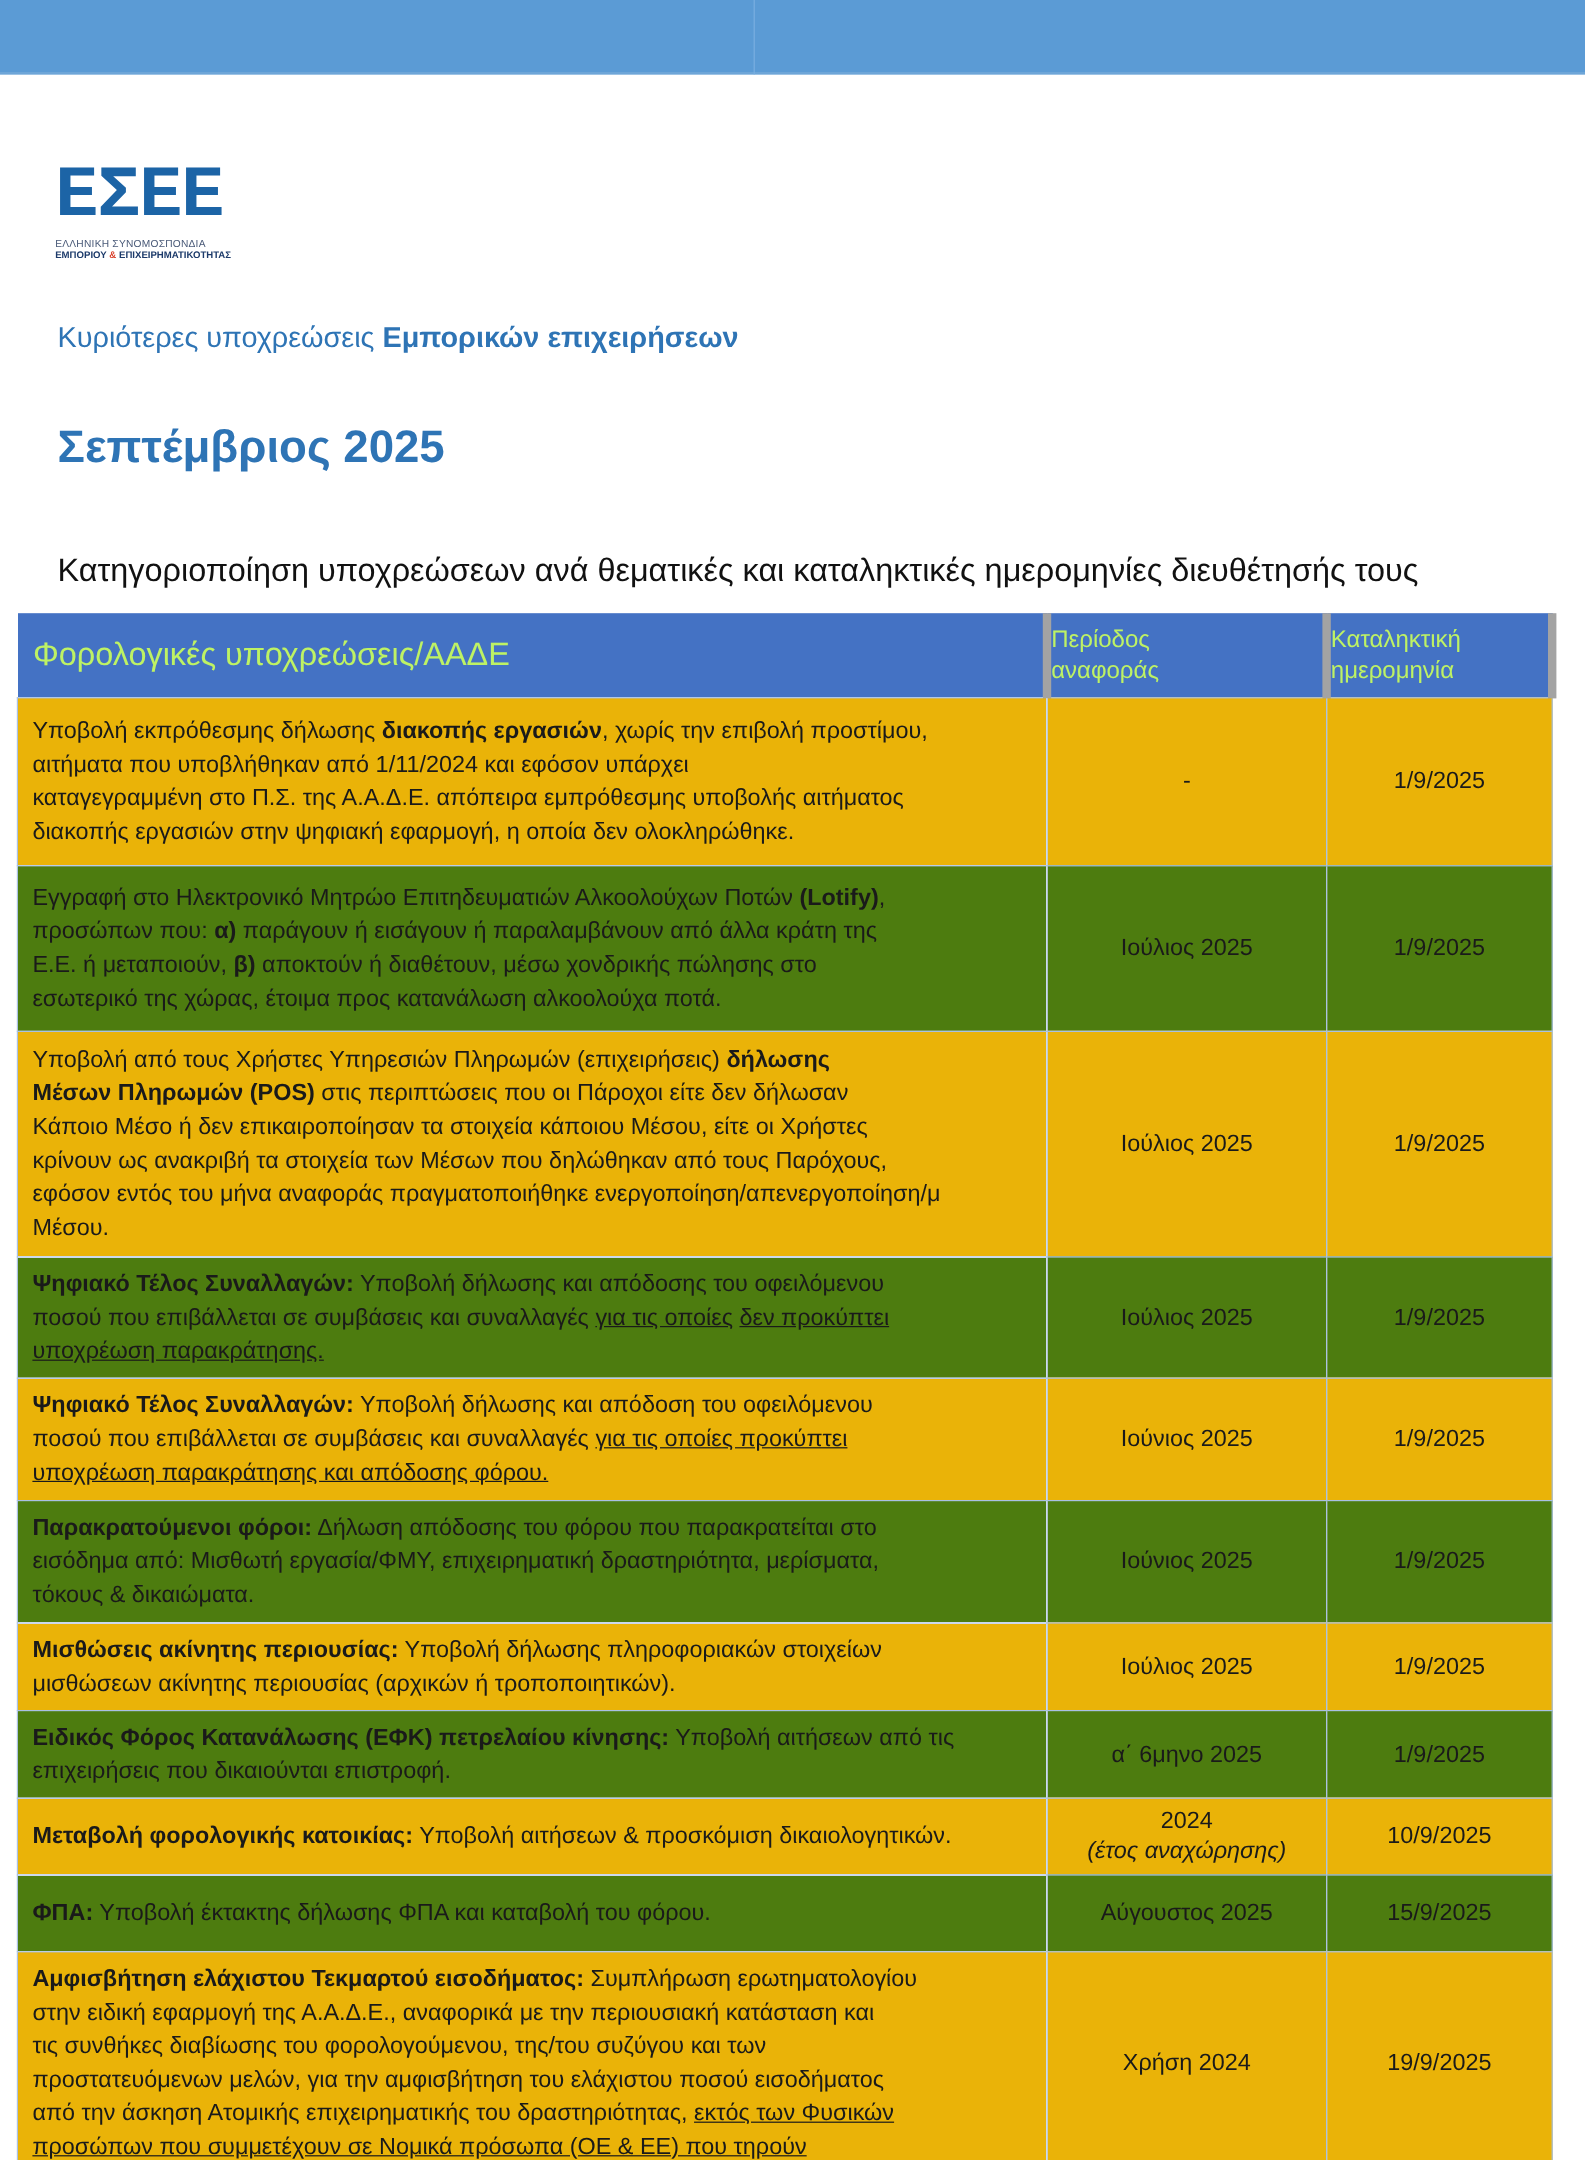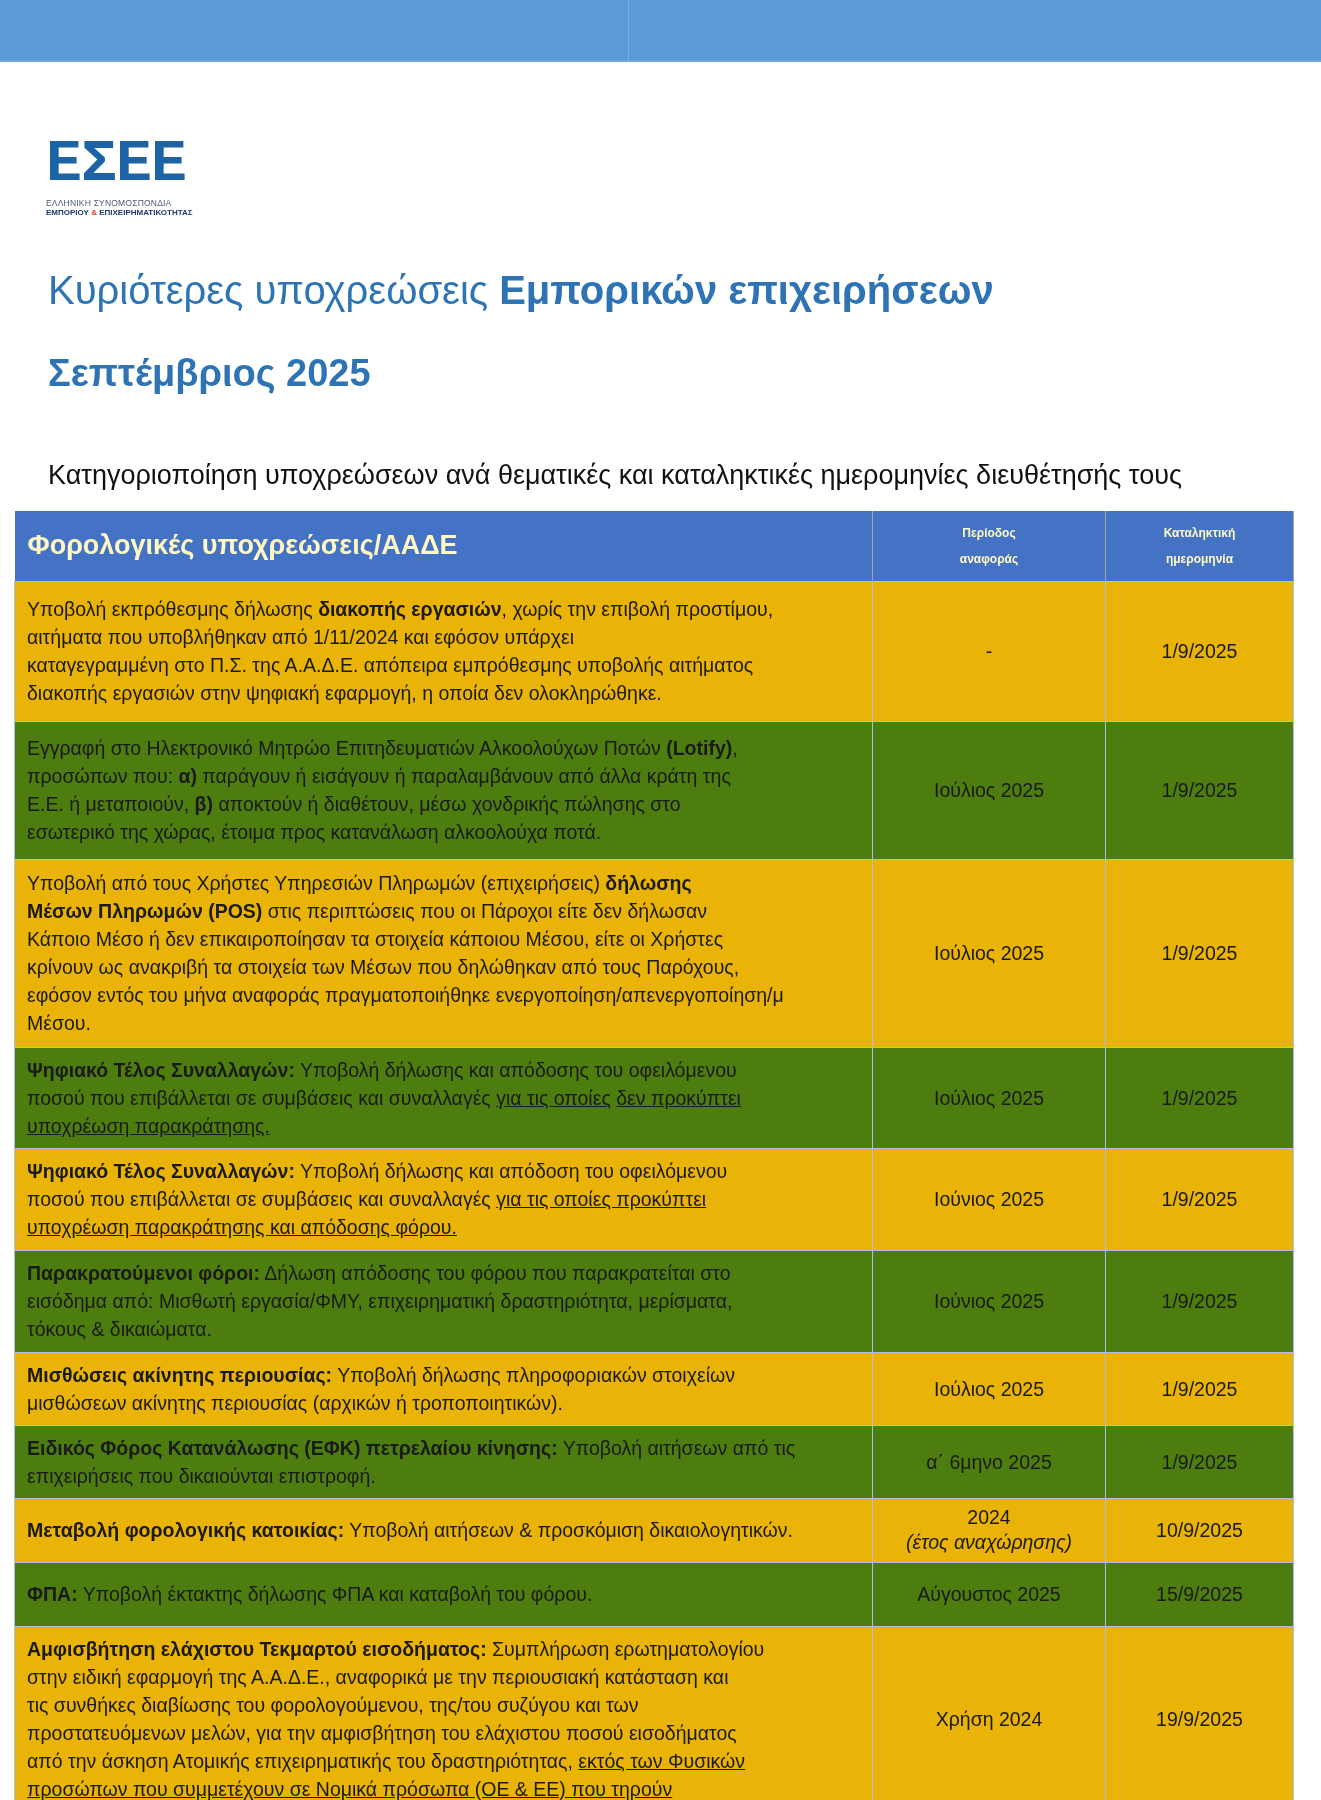--- a/index.html
+++ b/index.html
@@ -8,32 +8,32 @@
 
   .topbar { position: absolute; left: 0; top: 0; width: 1321px; height: 62px; background: #5b9bd5; border-bottom: 2px solid #6ea6d8; }
   .topbar .split { position: absolute; left: 628px; top: 0; width: 1px; height: 62px; background: #79aee0; }
 
   .logo { position: absolute; left: 46px; top: 134px; width: 150px; height: 90px; }
   .logo .mark { font-family: Liberation Mono, monospace; font-weight: bold; font-size: 60px; line-height: 60px; color: #1c64a6; letter-spacing: -1px; }
   .logo .sub1 { font-size: 8.5px; color: #4a5a78; letter-spacing: 0.2px; margin-top: 4px; white-space: nowrap; }
   .logo .sub2 { font-size: 8px; color: #1c3a6a; font-weight: bold; white-space: nowrap; }
   .logo .sub2 .amp { color: #d9402b; }
 
-  .title1 { position: absolute; left: 48px; top: 268px; font-size: 40px; color: #2e74b5; white-space: nowrap; }
+  .title1 { position: absolute; left: 48px; top: 268px; font-size: 24px; color: #2e74b5; white-space: nowrap; }
   .title1 b { font-weight: bold; }
   .title2 { position: absolute; left: 48px; top: 352px; font-size: 38px; font-weight: bold; color: #2e74b5; white-space: nowrap; }
   .subtitle { position: absolute; left: 48px; top: 460px; font-size: 27px; color: #111; white-space: nowrap; }
 
   table.obl { position: absolute; left: 14px; top: 511px; width: 1279px; border-collapse: collapse; table-layout: fixed; }
   table.obl col.c1 { width: 858px; }
   table.obl col.c2 { width: 233px; }
   table.obl col.c3 { width: 188px; }
-  table.obl th { background: #4472c4; color: #fef9c3; font-weight: bold; height: 70px; border-right: 1px solid #a3a3a3; }
+  table.obl th { background: #4472c4; color: #bef264; font-weight: normal; height: 70px; border-right: 7px solid #a3a3a3; }
   table.obl th.h1 { text-align: left; font-size: 27px; padding-left: 13px; }
-  table.obl th.h2, table.obl th.h3 { font-size: 12px; line-height: 26px; text-align: center; }
+  table.obl th.h2, table.obl th.h3 { font-size: 20px; line-height: 26px; text-align: left; }
   table.obl td { border: 1px solid #a9c1e3; vertical-align: middle; font-size: 19.5px; line-height: 28px; }
   table.obl td.desc { padding: 8px 12px 8px 12px; text-align: left; overflow: hidden; white-space: nowrap; }
   table.obl td.period { text-align: center; }
   table.obl td.date { text-align: center; font-weight: normal; }
   tr.alt td { background: #eab308; }
   tr.plain td { background: #4d7c0f; }
   .u { text-decoration: underline; }
   .it { font-style: italic; }
   .line { display: block; }
 </style>

